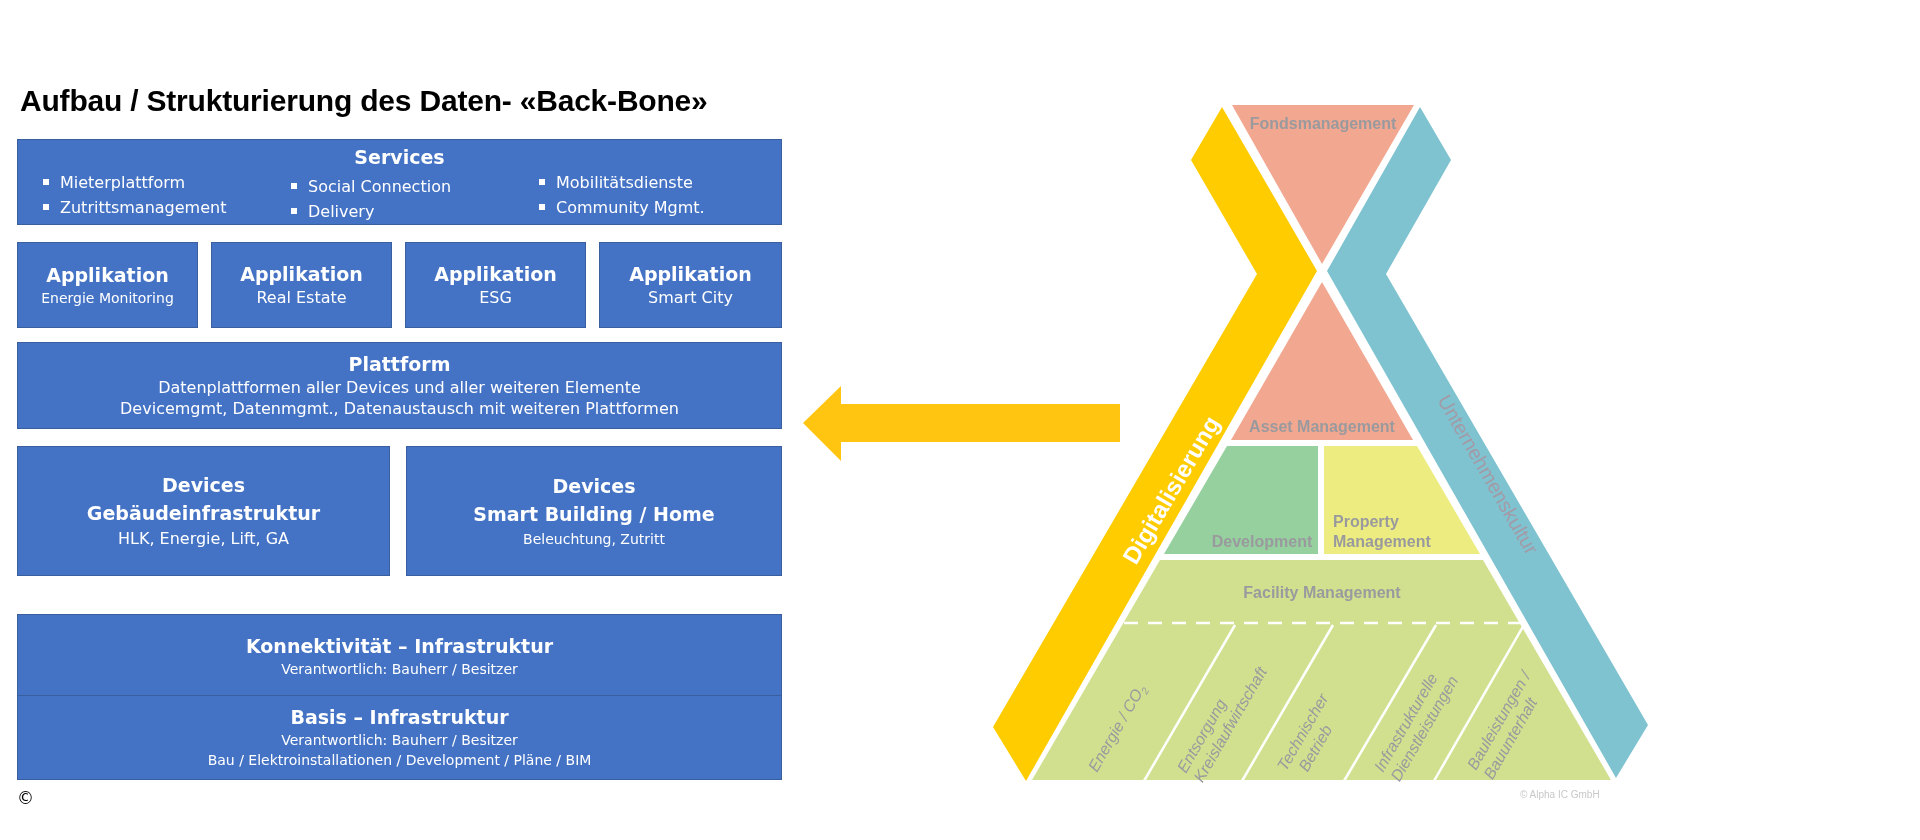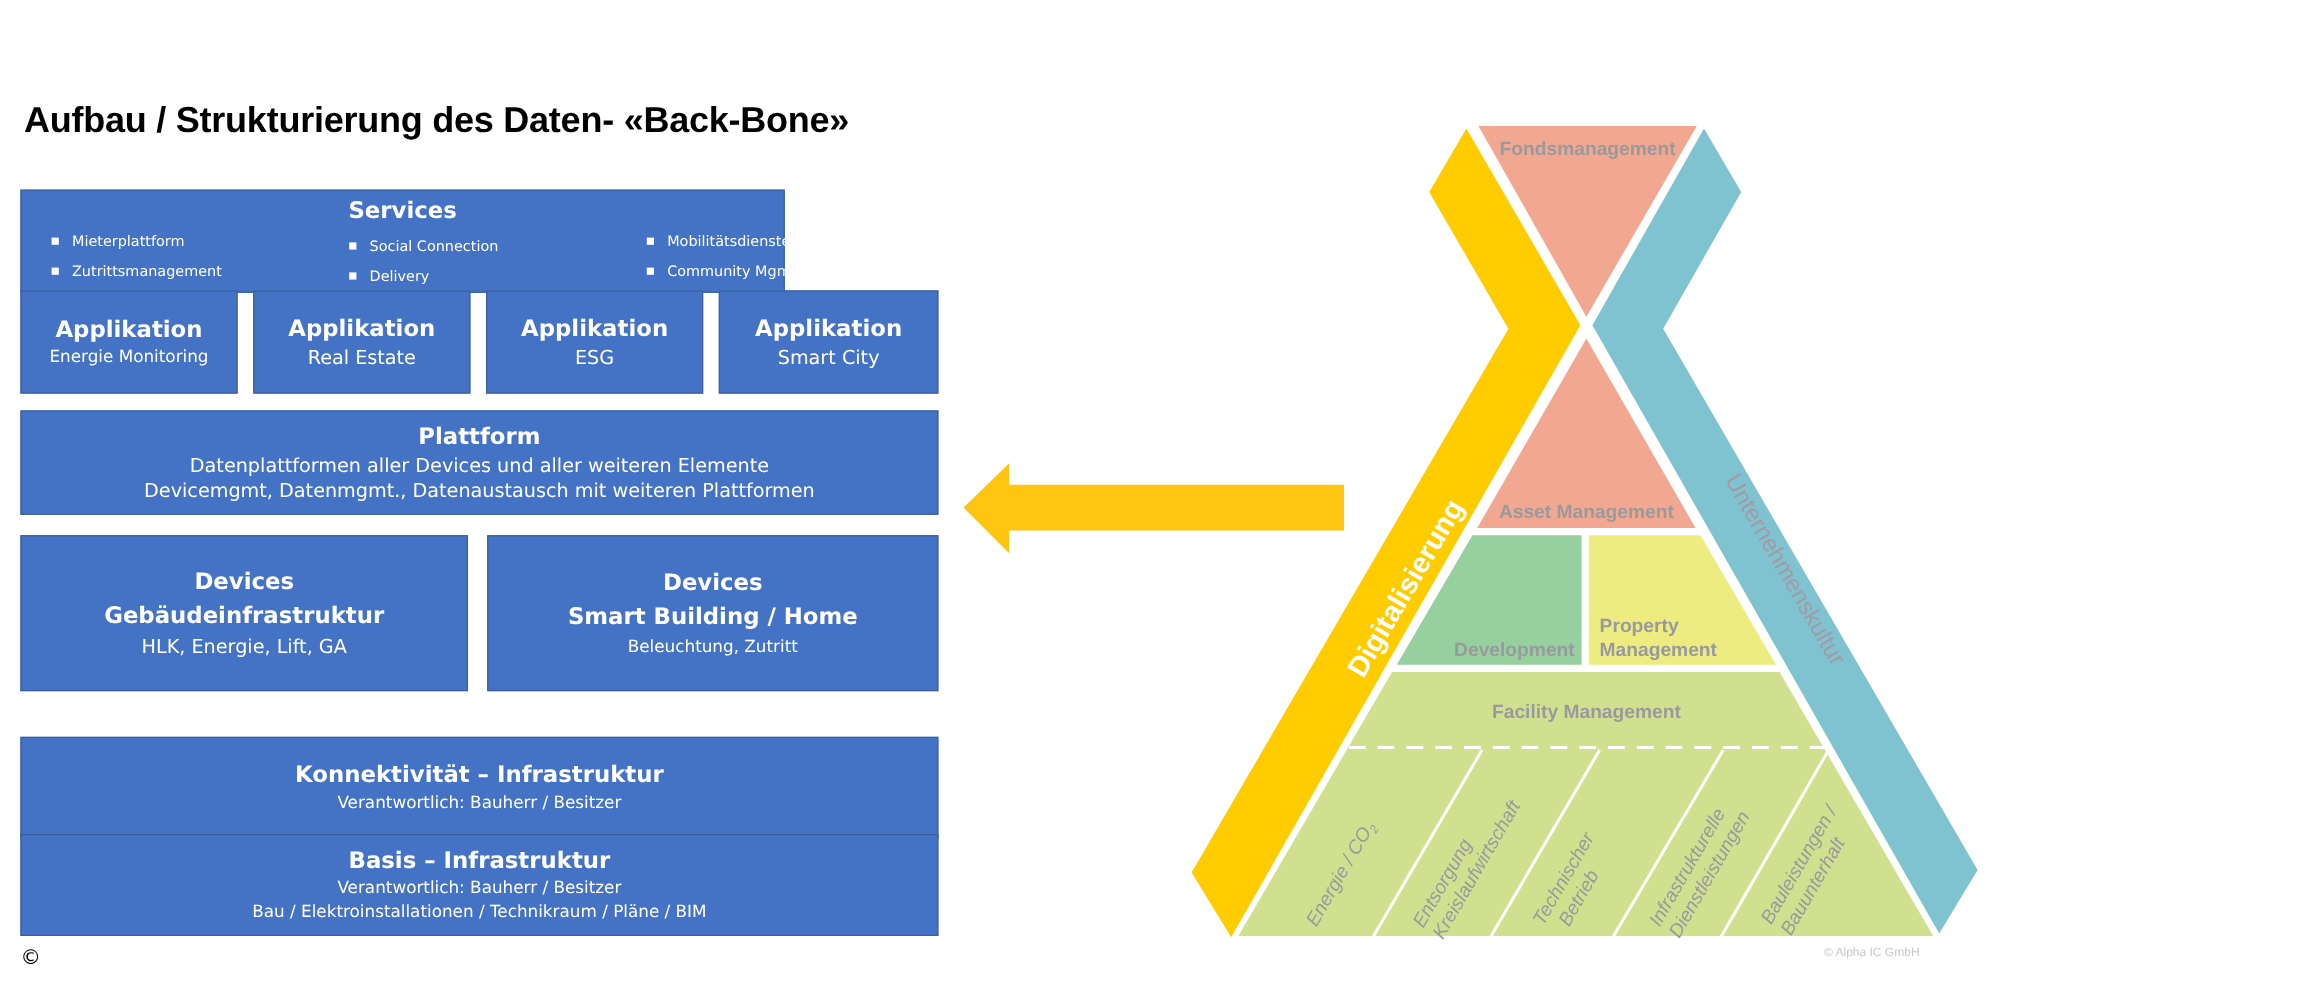--- a/index.html
+++ b/index.html
@@ -3,36 +3,36 @@
 <meta charset="utf-8">
 <style>
   html, body { margin: 0; padding: 0; background: #ffffff; }
   body { width: 1920px; height: 840px; position: relative; overflow: hidden; font-family: "DejaVu Sans", sans-serif; }
   .title { position: absolute; left: 20px; top: 84px; font-family: "Liberation Sans", sans-serif; font-weight: bold; font-size: 30px; color: #000; letter-spacing: -0.2px; white-space: nowrap; }
   .box { position: absolute; background: #4472c4; border: 1px solid #3a5f9f; box-sizing: border-box; color: #fff; text-align: center; display: flex; flex-direction: column; justify-content: center; align-items: center; font-family: "DejaVu Sans", sans-serif; }
   .box .h { font-weight: bold; font-size: 19px; line-height: 25px; }
   .box .s { font-size: 16px; line-height: 21px; }
   .box .xs { font-size: 14px; line-height: 20px; }
   .svc-title { position: absolute; left: 0; right: 0; top: 6px; font-weight: bold; font-size: 19px; }
-  .svc-col { position: absolute; top: 30px; text-align: left; font-size: 12px; line-height: 25px; }
+  .svc-col { position: absolute; top: 30px; text-align: left; font-size: 16px; line-height: 25px; }
   .svc-col li { list-style: none; position: relative; padding-left: 22px; white-space: nowrap; }
   .svc-col li::before { content: ""; position: absolute; left: 5px; top: 9px; width: 6px; height: 6px; background: #fff; }
   .svc-col ul { margin: 0; padding: 0; }
   .copyright-left { position: absolute; left: 17px; top: 788px; font-size: 17px; color: #000; }
   .copyright-right { position: absolute; left: 1520px; top: 789px; font-family: "Liberation Sans", sans-serif; font-size: 10px; color: #c8c8c8; }
   svg#pyramid { position: absolute; left: 0; top: 0; }
   .pyr-label { font-family: "Liberation Sans", sans-serif; font-weight: bold; fill: #9a9a9e; }
   .pyr-italic { font-family: "Liberation Sans", sans-serif; font-style: italic; fill: #9a9a9e; }
 </style>
 </head>
 <body>
 
 <div class="title">Aufbau / Strukturierung des Daten- «Back-Bone»</div>
 
-<div class="box" style="left:17px; top:139px; width:637px; height:86px; display:block;margin-top:19px;">
+<div class="box" style="left:17px; top:139px; width:765px; height:86px; display:block;">
   <div class="svc-title">Services</div>
   <div class="svc-col" style="left:20px; top:30px;">
     <ul>
       <li>Mieterplattform</li>
       <li>Zutrittsmanagement</li>
     </ul>
   </div>
   <div class="svc-col" style="left:268px; top:34px;">
     <ul>
       <li>Social Connection</li>
@@ -82,21 +82,21 @@
 </div>
 
 <div class="box" style="left:17px; top:614px; width:765px; height:85px;">
   <div class="h">Konnektivität – Infrastruktur</div>
   <div class="xs">Verantwortlich: Bauherr / Besitzer</div>
 </div>
 
 <div class="box" style="left:17px; top:695px; width:765px; height:85px;">
   <div class="h">Basis – Infrastruktur</div>
   <div class="xs">Verantwortlich: Bauherr / Besitzer</div>
-  <div class="xs">Bau / Elektroinstallationen / Technikraum / Pläne / BIM</div>
+  <div class="xs">Bau / Elektroinstallationen / Development / Pläne / BIM</div>
 </div>
 
 <div class="copyright-left">©</div>
 
 <svg id="pyramid" width="1920" height="840" viewBox="0 0 1920 840">
 
   <polygon fill="#ffc510" points="803,423 841,386 841,404 1120,404 1120,442 841,442 841,461"></polygon>
 
   <polygon fill="#f2a890" points="1232,105 1414,105 1322,264"></polygon>
 

